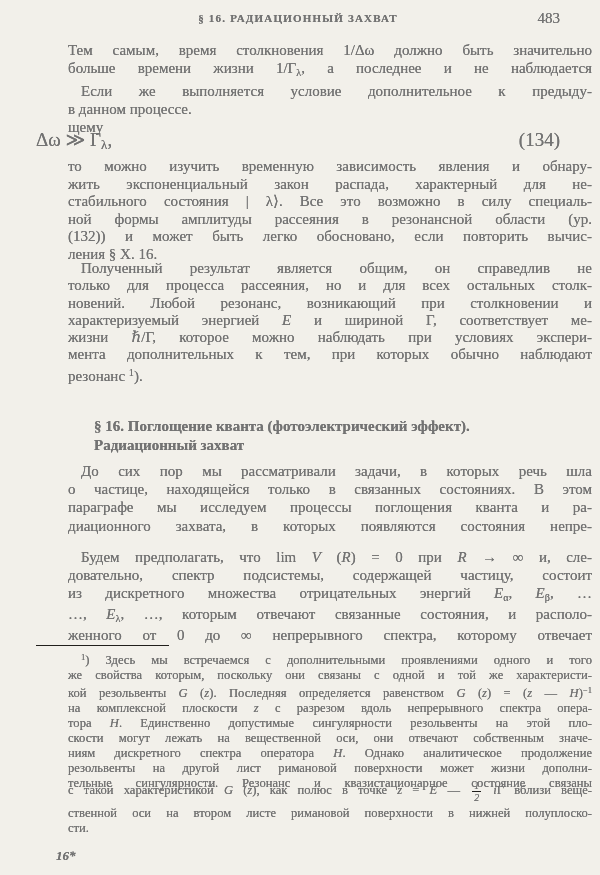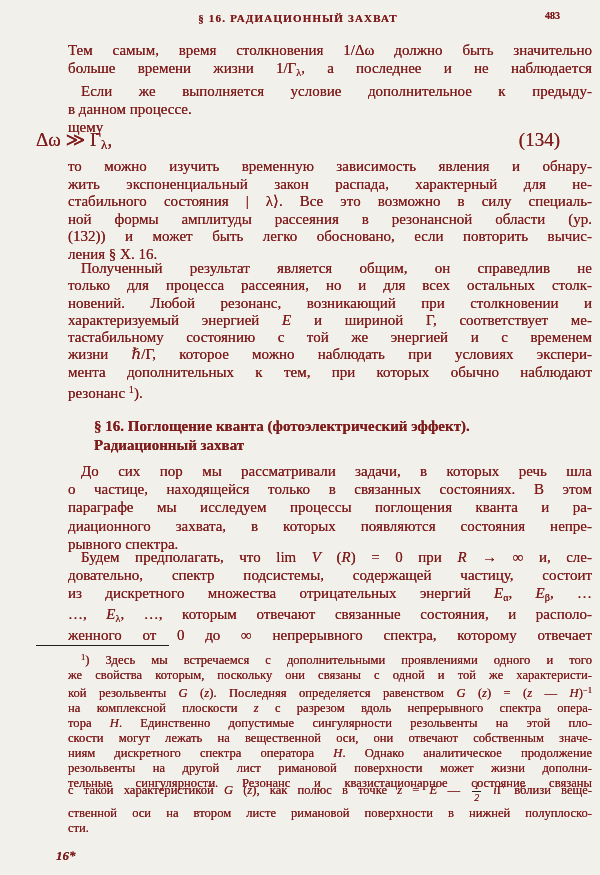--- a/index.html
+++ b/index.html
@@ -14,21 +14,21 @@
   .line { text-align:justify; text-align-last:justify; }
   .line.nj { text-align-last:left; }
   .line.ind { padding-left:13px; }
 
   
   .running-head { position:absolute; top:12px; left:36px; width:524px; height:16px; }
   .rh-title {
     position:absolute; left:0; right:0; text-align:center;
     font-size:11px; font-weight:bold; letter-spacing:1.2px;
   }
-  .rh-page { position:absolute; right:0; top:-2px; font-size:10px; font-weight:bold; }
+  .rh-page { position:absolute; right:0; top:-2px; font-size:15px; font-weight:normal; }
 
   
   .body-text { font-size:15px; }
   #block1 { top:41px;  line-height:18px; }
   #block2 { top:158px; line-height:17.6px; }
   #block3 { top:260px; line-height:17.3px; }
   #block4 { top:462px; line-height:18.2px; }
   #block5 { top:549px; line-height:17.8px; }
 
   
@@ -57,21 +57,21 @@
 
   sub { font-size:68%; vertical-align:-0.25em; }
   sup { font-size:68%; vertical-align:0.45em; }
 
   .signature { position:absolute; top:848px; left:56px;
                font-size:13px; font-weight:bold;font-style:italic; }
 </style>
 </head>
 <body>
 
-<div class="page" style="background: rgb(242, 240, 234); color: #7f1d1d;">
+<div class="page" style="background: rgb(242, 240, 234); color: #737373;">
 
   <div class="running-head">
     <span class="rh-title">§ 16. РАДИАЦИОННЫЙ ЗАХВАТ</span>
     <span class="rh-page">483</span>
   </div>
 
   <div class="block body-text" id="block1">
       <div class="line">Тем самым, время столкновения 1/Δω должно быть значительно</div>
       <div class="line">больше времени жизни 1/Γ<sub>λ</sub>, а последнее и не наблюдается</div>
       <div class="line ind">Если же выполняется условие дополнительное к предыду-</div>
@@ -91,37 +91,35 @@
       <div class="line">ной формы амплитуды рассеяния в резонансной области (ур.</div>
       <div class="line">(132)) и может быть легко обосновано, если повторить вычис-</div>
       <div class="line nj">ления § X. 16.</div>
     </div>
 
   <div class="block body-text" id="block3">
       <div class="line ind">Полученный результат является общим, он справедлив не</div>
       <div class="line">только для процесса рассеяния, но и для всех остальных столк-</div>
       <div class="line">новений. Любой резонанс, возникающий при столкновении и</div>
       <div class="line">характеризуемый энергией <i>E</i> и шириной Γ, соответствует ме-</div>
-      <div class="line">тастабильному состоянию с той же энергией и с временем</div>
       <div class="line">жизни ℏ/Γ, которое можно наблюдать при условиях экспери-</div>
       <div class="line">мента дополнительных к тем, при которых обычно наблюдают</div>
       <div class="line nj">резонанс <sup>1</sup>).</div>
     </div>
 
   <div class="block section-heading">
       <div class="line nj">§ 16. Поглощение кванта (фотоэлектрический эффект).</div>
       <div class="line nj">Радиационный захват</div>
     </div>
 
   <div class="block body-text" id="block4">
       <div class="line ind">До сих пор мы рассматривали задачи, в которых речь шла</div>
       <div class="line">о частице, находящейся только в связанных состояниях. В этом</div>
       <div class="line">параграфе мы исследуем процессы поглощения кванта и ра-</div>
       <div class="line">диационного захвата, в которых появляются состояния непре-</div>
-      <div class="line nj">рывного спектра.</div>
     </div>
 
   <div class="block body-text" id="block5">
       <div class="line ind">Будем предполагать, что lim <i>V</i> (<i>R</i>) = 0 при <i>R</i> → ∞ и, сле-</div>
       <div class="line">довательно, спектр подсистемы, содержащей частицу, состоит</div>
       <div class="line">из дискретного множества отрицательных энергий <i>E</i><sub>α</sub>, <i>E</i><sub>β</sub>, …</div>
       <div class="line">…, <i>E</i><sub>λ</sub>, …, которым отвечают связанные состояния, и располо-</div>
       <div class="line">женного от 0 до ∞ непрерывного спектра, которому отвечает</div>
     </div>
 

